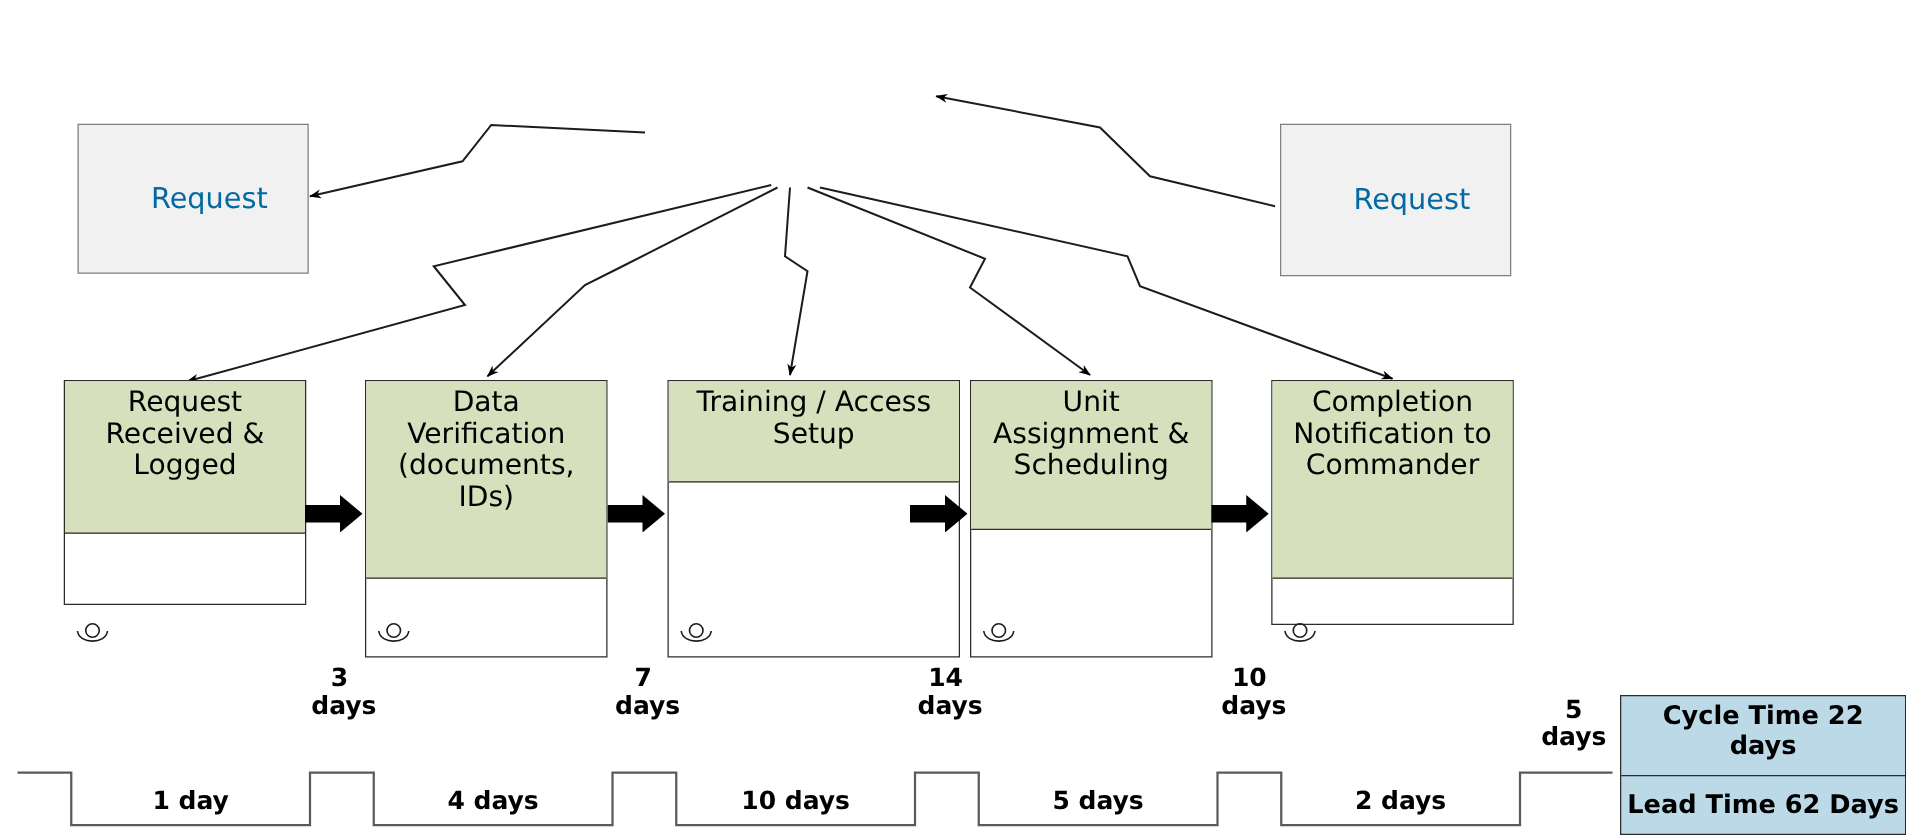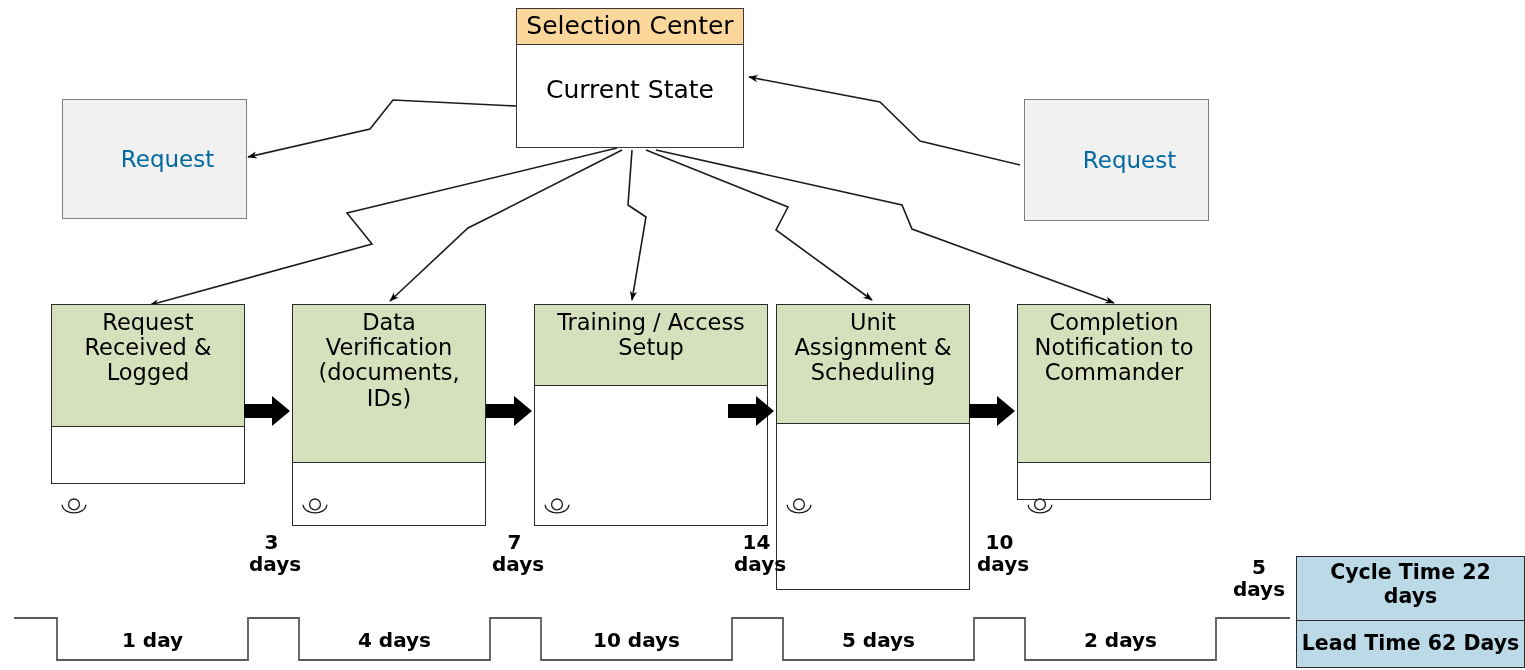--- a/index.html
+++ b/index.html
@@ -74,24 +74,20 @@
     </g>
 
     <g stroke="#5a5a5a" stroke-width="1.8" fill="none" stroke-linejoin="miter">
       <path d="M14,618 L57,618 L57,660 L248,660 L248,618 L299,618 L299,660
                L490,660 L490,618 L541,618 L541,660 L732,660 L732,618
                L783,618 L783,660 L974,660 L974,618 L1025,618 L1025,660
                L1216,660 L1216,618 L1290,618"></path>
     </g>
   </svg>
 
-  <div class="ctrl" style="left:516px;top:8px;width:228px;height:140px;">
-    <div class="ctrl-head">Selection Center</div>
-    <div class="ctrl-body">Current State</div>
-  </div>
 
   <div class="extbox" style="left:62px;top:99px;width:185px;height:120px;">
     <span>Request</span>
   </div>
 
   <div class="extbox" style="left:1024px;top:99px;width:185px;height:122px;">
     <span>Request</span>
   </div>
 
   <div class="proc" style="left:51px;top:304px;width:194px;height:180px;">
@@ -117,21 +113,21 @@
   <div class="proc" style="left:534px;top:304px;width:234px;height:222px;">
     <div class="proc-head" style="height:81px;">Training / Access Setup</div>
     <div class="proc-body" style="height:139px;">
       <svg class="op-icon" viewBox="0 0 30 22">
         <circle cx="15" cy="8.4" r="5.4" fill="none" stroke="#1c1c1c" stroke-width="1.3"></circle>
         <path d="M3,8.8 C4.2,19.6 25.8,19.6 27,8.8" fill="none" stroke="#1c1c1c" stroke-width="1.3"></path>
       </svg>
     </div>
   </div>
 
-  <div class="proc" style="left:776px;top:304px;width:194px;height:286px;">
+  <div class="proc" style="left:776px;top:304px;width:194px;height:222px;">
     <div class="proc-head" style="height:119px;">Unit Assignment &amp; Scheduling</div>
     <div class="proc-body" style="height:101px;">
       <svg class="op-icon" viewBox="0 0 30 22">
         <circle cx="15" cy="8.4" r="5.4" fill="none" stroke="#1c1c1c" stroke-width="1.3"></circle>
         <path d="M3,8.8 C4.2,19.6 25.8,19.6 27,8.8" fill="none" stroke="#1c1c1c" stroke-width="1.3"></path>
       </svg>
     </div>
   </div>
 
   <div class="proc" style="left:1017px;top:304px;width:194px;height:196px;">

